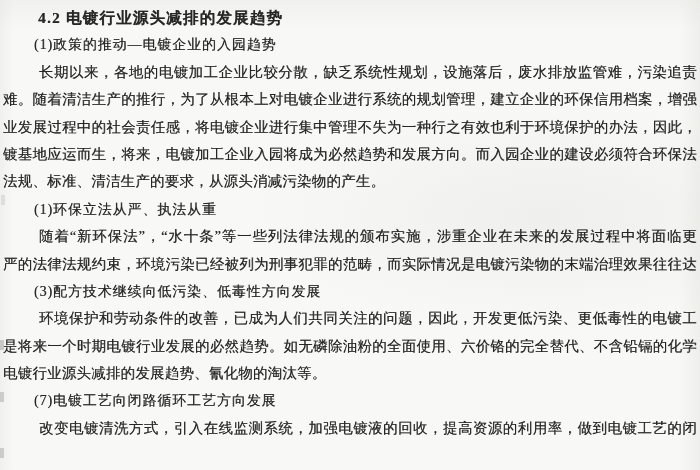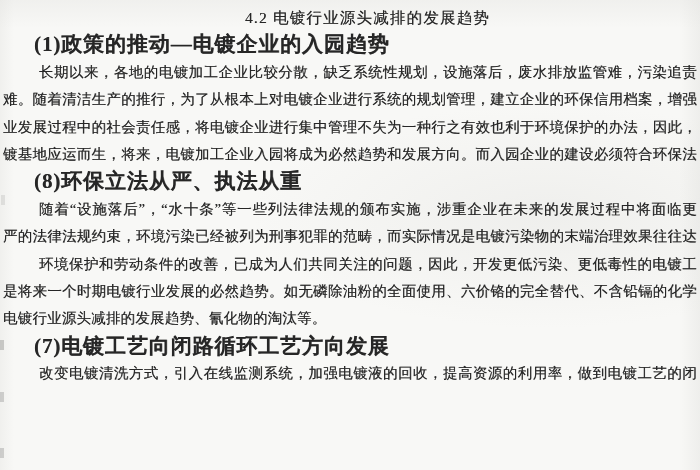--- a/index.html
+++ b/index.html
@@ -37,31 +37,29 @@
   }
   .line {
     height: 27.4px;
     line-height: 27.4px;
     font-size: 14.5px;
     letter-spacing: 0.2px;
     text-shadow: 0.35px 0.35px 0.45px rgba(20,20,20,0.55);
     overflow: hidden;
   }
   .line.heading {
-    font-weight: 400;
+    font-weight: 700;
     font-size: 15.5px;
     padding-left: 35px;
     letter-spacing: 1.2px;
-    text-align: center;
   }
   .line.subheading {
     padding-left: 31px;
-    font-size: 21px;
+    font-size: 14px;
     letter-spacing: 0.9px;
-    font-weight: bold;
   }
   .line.para-first {
     padding-left: 36px;
     font-family: Liberation Serif, serif;
   }
   .line.full {
     text-align: justify;
     text-align-last: justify;
     text-justify: inter-character;
   }
@@ -69,21 +67,23 @@
 </head>
 <body>
 
 <div class="page">
   <div class="line heading">4.2 电镀行业源头减排的发展趋势</div>
   <div class="line subheading">(1)政策的推动—电镀企业的入园趋势</div>
   <div class="line para-first full">长期以来，各地的电镀加工企业比较分散，缺乏系统性规划，设施落后，废水排放监管难，污染追责</div>
   <div class="line full">难。随着清洁生产的推行，为了从根本上对电镀企业进行系统的规划管理，建立企业的环保信用档案，增强企</div>
   <div class="line full">业发展过程中的社会责任感，将电镀企业进行集中管理不失为一种行之有效也利于环境保护的办法，因此，电</div>
   <div class="line full">镀基地应运而生，将来，电镀加工企业入园将成为必然趋势和发展方向。而入园企业的建设必须符合环保法律</div>
-  <div class="line subheading">(8)环保立法从严、执法从重</div>
-  <div class="line para-first full">随着“设施落后”，“水十条”等一些列法律法规的颁布实施，涉重企业在未来的发展过程中将面临更</div>
+  <div class="line">法规、标准、清洁生产的要求，从源头消减污染物的产生。</div>
+  <div class="line subheading">(1)环保立法从严、执法从重</div>
+  <div class="line para-first full">随着“新环保法”，“水十条”等一些列法律法规的颁布实施，涉重企业在未来的发展过程中将面临更</div>
   <div class="line full">严的法律法规约束，环境污染已经被列为刑事犯罪的范畴，而实际情况是电镀污染物的末端治理效果往往达不</div>
+  <div class="line subheading">(3)配方技术继续向低污染、低毒性方向发展</div>
   <div class="line para-first full">环境保护和劳动条件的改善，已成为人们共同关注的问题，因此，开发更低污染、更低毒性的电镀工艺</div>
   <div class="line full">是将来一个时期电镀行业发展的必然趋势。如无磷除油粉的全面使用、六价铬的完全替代、不含铅镉的化学镍</div>
   <div class="line">电镀行业源头减排的发展趋势、氰化物的淘汰等。</div>
   <div class="line subheading">(7)电镀工艺向闭路循环工艺方向发展</div>
   <div class="line para-first full">改变电镀清洗方式，引入在线监测系统，加强电镀液的回收，提高资源的利用率，做到电镀工艺的闭路</div>
 </div>
 
 </body></html>

